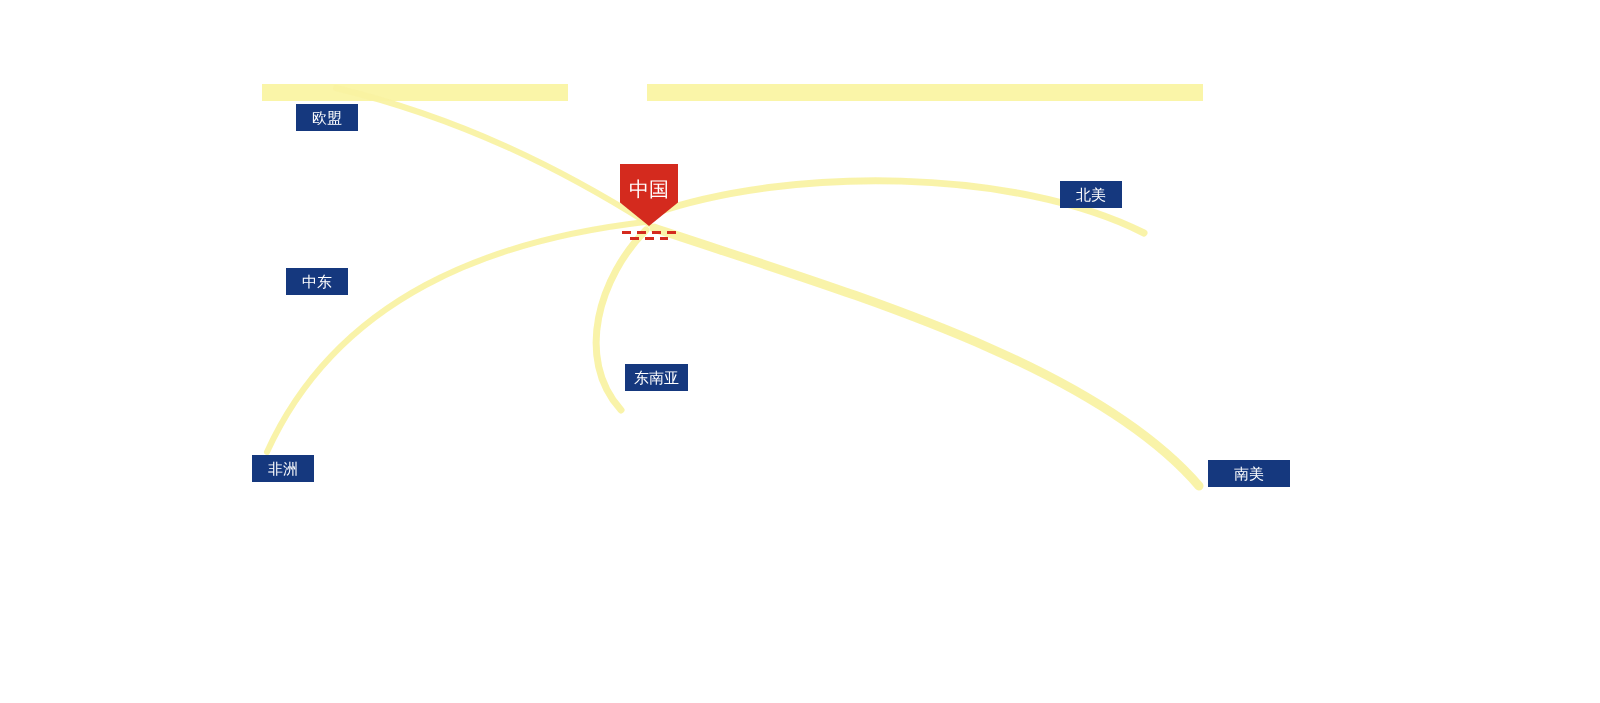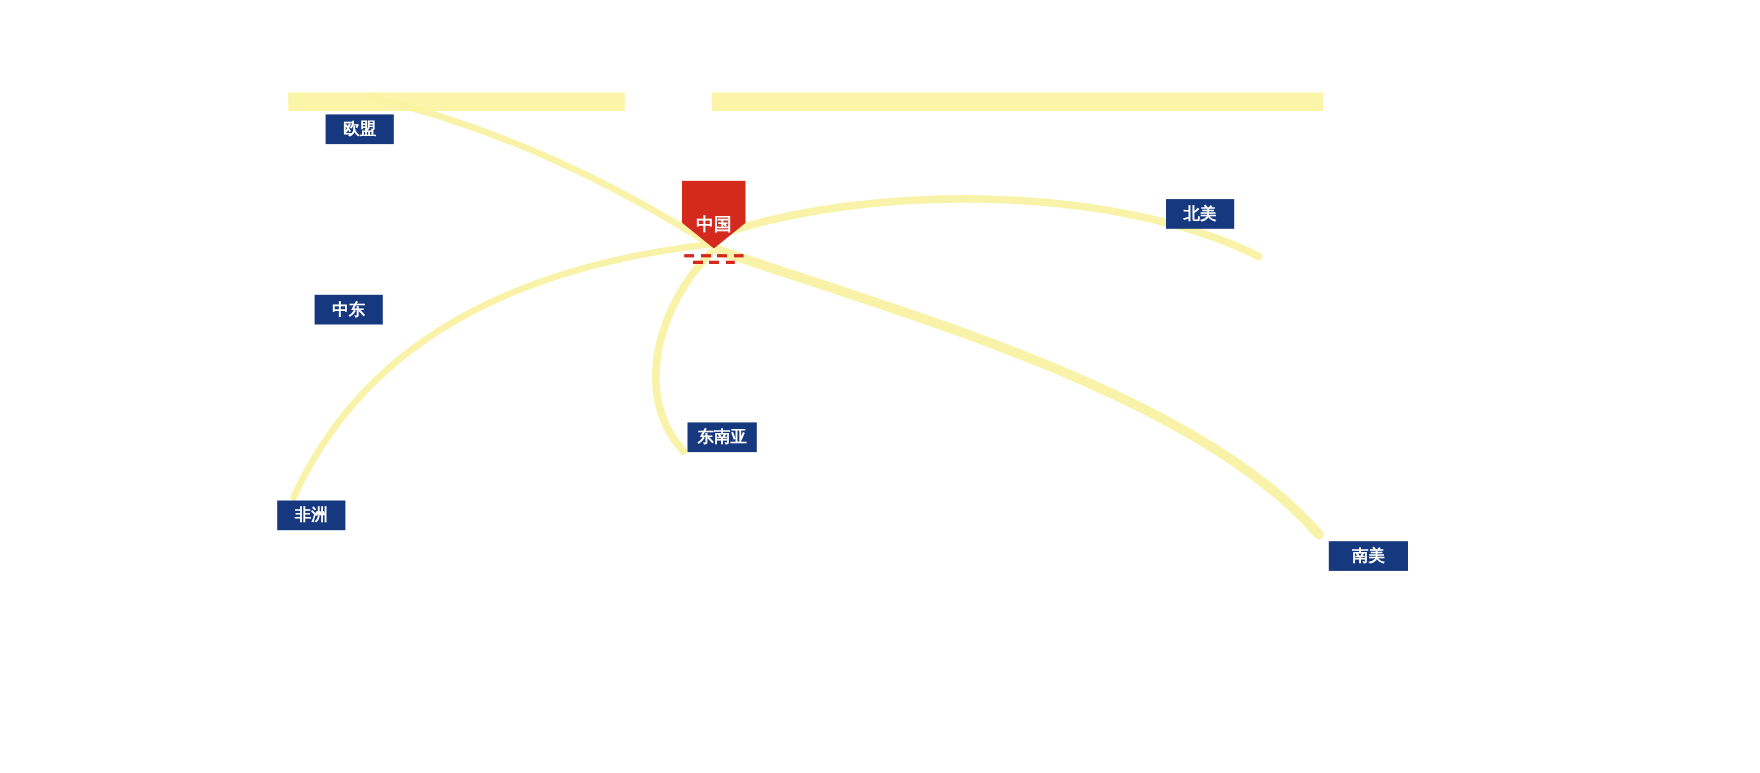--- a/index.html
+++ b/index.html
@@ -35,30 +35,30 @@
   .region-label {
     position: absolute;
     height: 27px;
     line-height: 27px;
     box-sizing: border-box;
     padding: 0 9px;
     min-width: 62px;
     text-align: center;
     background: #15387e;
     color: #ffffff;
-    font-weight: 700;
+    font-weight: 400;
     font-size: 15px;
     white-space: nowrap;
   }
   #label-eu             { left: 296px;  top: 104px; }
   #label-north-america  { left: 1060px; top: 181px; }
   #label-middle-east    { left: 286px;  top: 268px; }
-  #label-southeast-asia { left: 625px;  top: 384px; }
+  #label-southeast-asia { left: 625px;  top: 364px; }
   #label-africa         { left: 252px;  top: 455px; text-align: center; }
-  #label-south-america  { left: 1208px; top: 492px; width: 72px; }
+  #label-south-america  { left: 1208px; top: 460px; width: 82px; }
 
   
   .china-marker {
     position: absolute;
     left: 620px;
     top: 164px;
     width: 58px;
     height: 78px;
   }
   .china-shield {
@@ -66,23 +66,23 @@
     left: 0; top: 0;
     width: 58px;
     height: 62px;
     background: #d42a1e;
     clip-path: polygon(0 0, 100% 0, 100% 62%, 50% 100%, 0 62%);
     display: flex;
     justify-content: center;
   }
   .china-shield span {
     color: #ffffff;
-    font-weight: 700;
-    font-size: 16px;
-    margin-top: 30px;
+    font-weight: 400;
+    font-size: 20px;
+    margin-top: 12px;
   }
   .china-dash {
     position: absolute;
     background: repeating-linear-gradient(90deg, #d42a1e 0 9px, transparent 9px 15px);
   }
   .dash-1 { left: 2px;  top: 67px; width: 54px; height: 3px; }
   .dash-2 { left: 10px; top: 73px; width: 38px; height: 3px; }
 </style>
 </head>
 <body>

